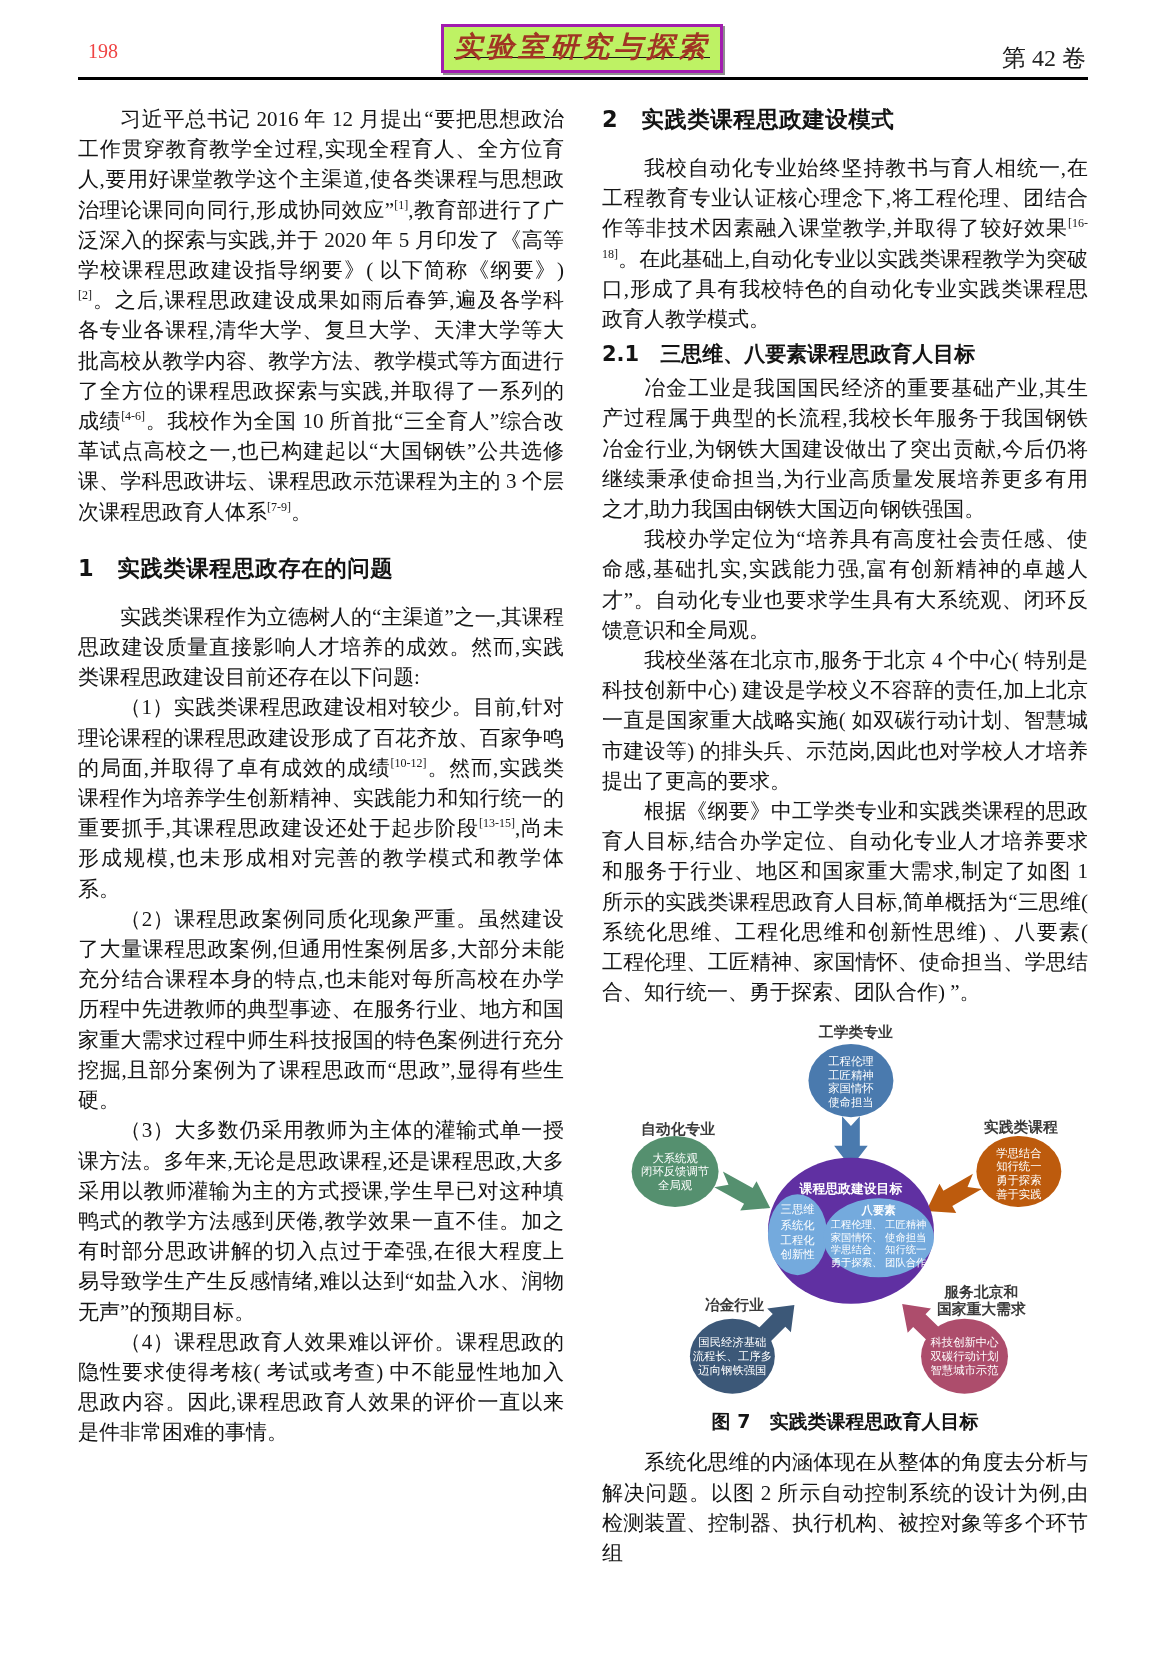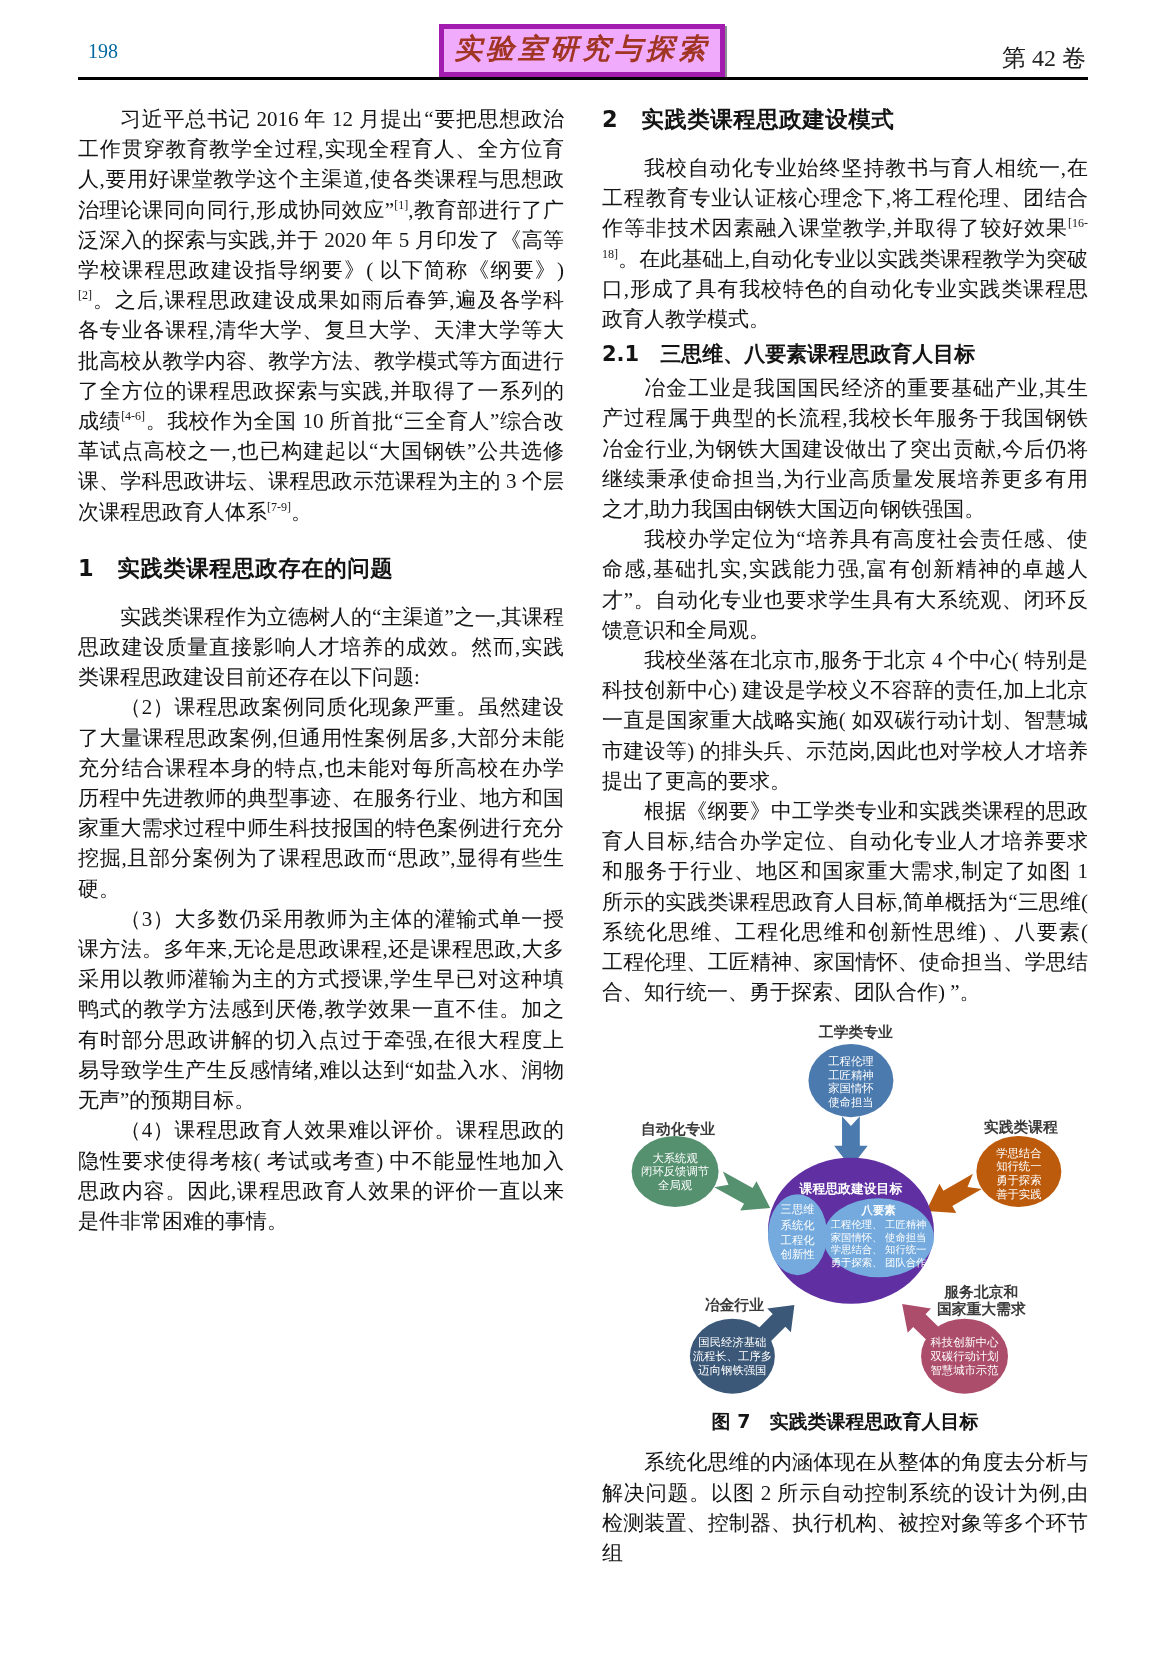--- a/index.html
+++ b/index.html
@@ -1,22 +1,22 @@
 <!DOCTYPE html>
 <html><head>
 <meta charset="utf-8">
 <style>
   html,body{margin:0;padding:0;background:#e8e8e8;}
   .page{position:relative;width:1164px;height:1654px;background:#ffffff;margin:0 auto;
         font-family:"Liberation Serif","DejaVu Serif",serif;color:#141414;overflow:hidden;}
   
-  .pageno{position:absolute;left:88px;top:40px;font-size:20px;color:#0369a1;}
+  .pageno{position:absolute;left:88px;top:40px;font-size:20px;color:#ef4444;}
   .vol{position:absolute;right:78px;top:42px;font-size:24px;color:#222;}
   .jtitle-box{position:absolute;left:50%;transform:translateX(-50%);top:24px;
-        border:5px solid #a21caf;box-shadow:2px 2px 0 #8f8f8f;padding:1px 10px 4px;background:#f0abfc;}
+        border:3px solid #a21caf;box-shadow:2px 2px 0 #8f8f8f;padding:1px 10px 4px;background:#bef264;text-decoration:underline;}
   .jtitle{font-size:28px;color:#a03524;font-weight:bold;font-style:italic;letter-spacing:4px;
         font-family:"DejaVu Serif","Liberation Serif",serif;white-space:nowrap;}
   .rule{position:absolute;left:78px;width:1010px;top:77px;height:3px;background:#000;}
   
   .col{position:absolute;top:104px;width:486px;}
   .col-left{left:78px;}
   .col-right{left:602px;}
   .h1{font-family:"DejaVu Sans","Liberation Sans",sans-serif;font-weight:bold;font-size:22.5px;
       margin:26px 0 18px;letter-spacing:0.5px;}
   .col .h1:first-child{margin-top:0;}
@@ -44,20 +44,21 @@
   <div class="jtitle-box">
     <span class="jtitle">实验室研究与探索</span>
   </div>
   <span class="vol">第 42 卷</span>
   <div class="rule"></div>
 
   <div class="col col-left">
       <p class="para"><span>习近平总书记 2016 年 12 月提出“要把思想政治工作贯穿教育教学全过程,实现全程育人、全方位育人,要用好课堂教学这个主渠道,使各类课程与思想政治理论课同向同行,形成协同效应”</span><span class="sup">[1]</span><span>,教育部进行了广泛深入的探索与实践,并于 2020 年 5 月印发了《高等学校课程思政建设指导纲要》( 以下简称《纲要》) </span><span class="sup">[2]</span><span>。之后,课程思政建设成果如雨后春笋,遍及各学科各专业各课程,清华大学、复旦大学、天津大学等大批高校从教学内容、教学方法、教学模式等方面进行了全方位的课程思政探索与实践,并取得了一系列的成绩</span><span class="sup">[4-6]</span><span>。我校作为全国 10 所首批“三全育人”综合改革试点高校之一,也已构建起以“大国钢铁”公共选修课、学科思政讲坛、课程思政示范课程为主的 3 个层次课程思政育人体系</span><span class="sup">[7-9]</span><span>。</span></p>
       <div class="h1">1　实践类课程思政存在的问题</div>
       <p class="para"><span>实践类课程作为立德树人的“主渠道”之一,其课程思政建设质量直接影响人才培养的成效。然而,实践类课程思政建设目前还存在以下问题:</span></p>
+      <p class="para"><span>（1）实践类课程思政建设相对较少。目前,针对理论课程的课程思政建设形成了百花齐放、百家争鸣的局面,并取得了卓有成效的成绩</span><span class="sup">[10-12]</span><span>。然而,实践类课程作为培养学生创新精神、实践能力和知行统一的重要抓手,其课程思政建设还处于起步阶段</span><span class="sup">[13-15]</span><span>,尚未形成规模,也未形成相对完善的教学模式和教学体系。</span></p>
       <p class="para"><span>（2）课程思政案例同质化现象严重。虽然建设了大量课程思政案例,但通用性案例居多,大部分未能充分结合课程本身的特点,也未能对每所高校在办学历程中先进教师的典型事迹、在服务行业、地方和国家重大需求过程中师生科技报国的特色案例进行充分挖掘,且部分案例为了课程思政而“思政”,显得有些生硬。</span></p>
       <p class="para"><span>（3）大多数仍采用教师为主体的灌输式单一授课方法。多年来,无论是思政课程,还是课程思政,大多采用以教师灌输为主的方式授课,学生早已对这种填鸭式的教学方法感到厌倦,教学效果一直不佳。加之有时部分思政讲解的切入点过于牵强,在很大程度上易导致学生产生反感情绪,难以达到“如盐入水、润物无声”的预期目标。</span></p>
       <p class="para"><span>（4）课程思政育人效果难以评价。课程思政的隐性要求使得考核( 考试或考查) 中不能显性地加入思政内容。因此,课程思政育人效果的评价一直以来是件非常困难的事情。</span></p>
     </div>
 
   <div class="col col-right">
     <div>
         <div class="h1">2　实践类课程思政建设模式</div>
         <p class="para"><span>我校自动化专业始终坚持教书与育人相统一,在工程教育专业认证核心理念下,将工程伦理、团结合作等非技术因素融入课堂教学,并取得了较好效果</span><span class="sup">[16-18]</span><span>。在此基础上,自动化专业以实践类课程教学为突破口,形成了具有我校特色的自动化专业实践类课程思政育人教学模式。</span></p>
         <div class="h2">2.1　三思维、八要素课程思政育人目标</div>

